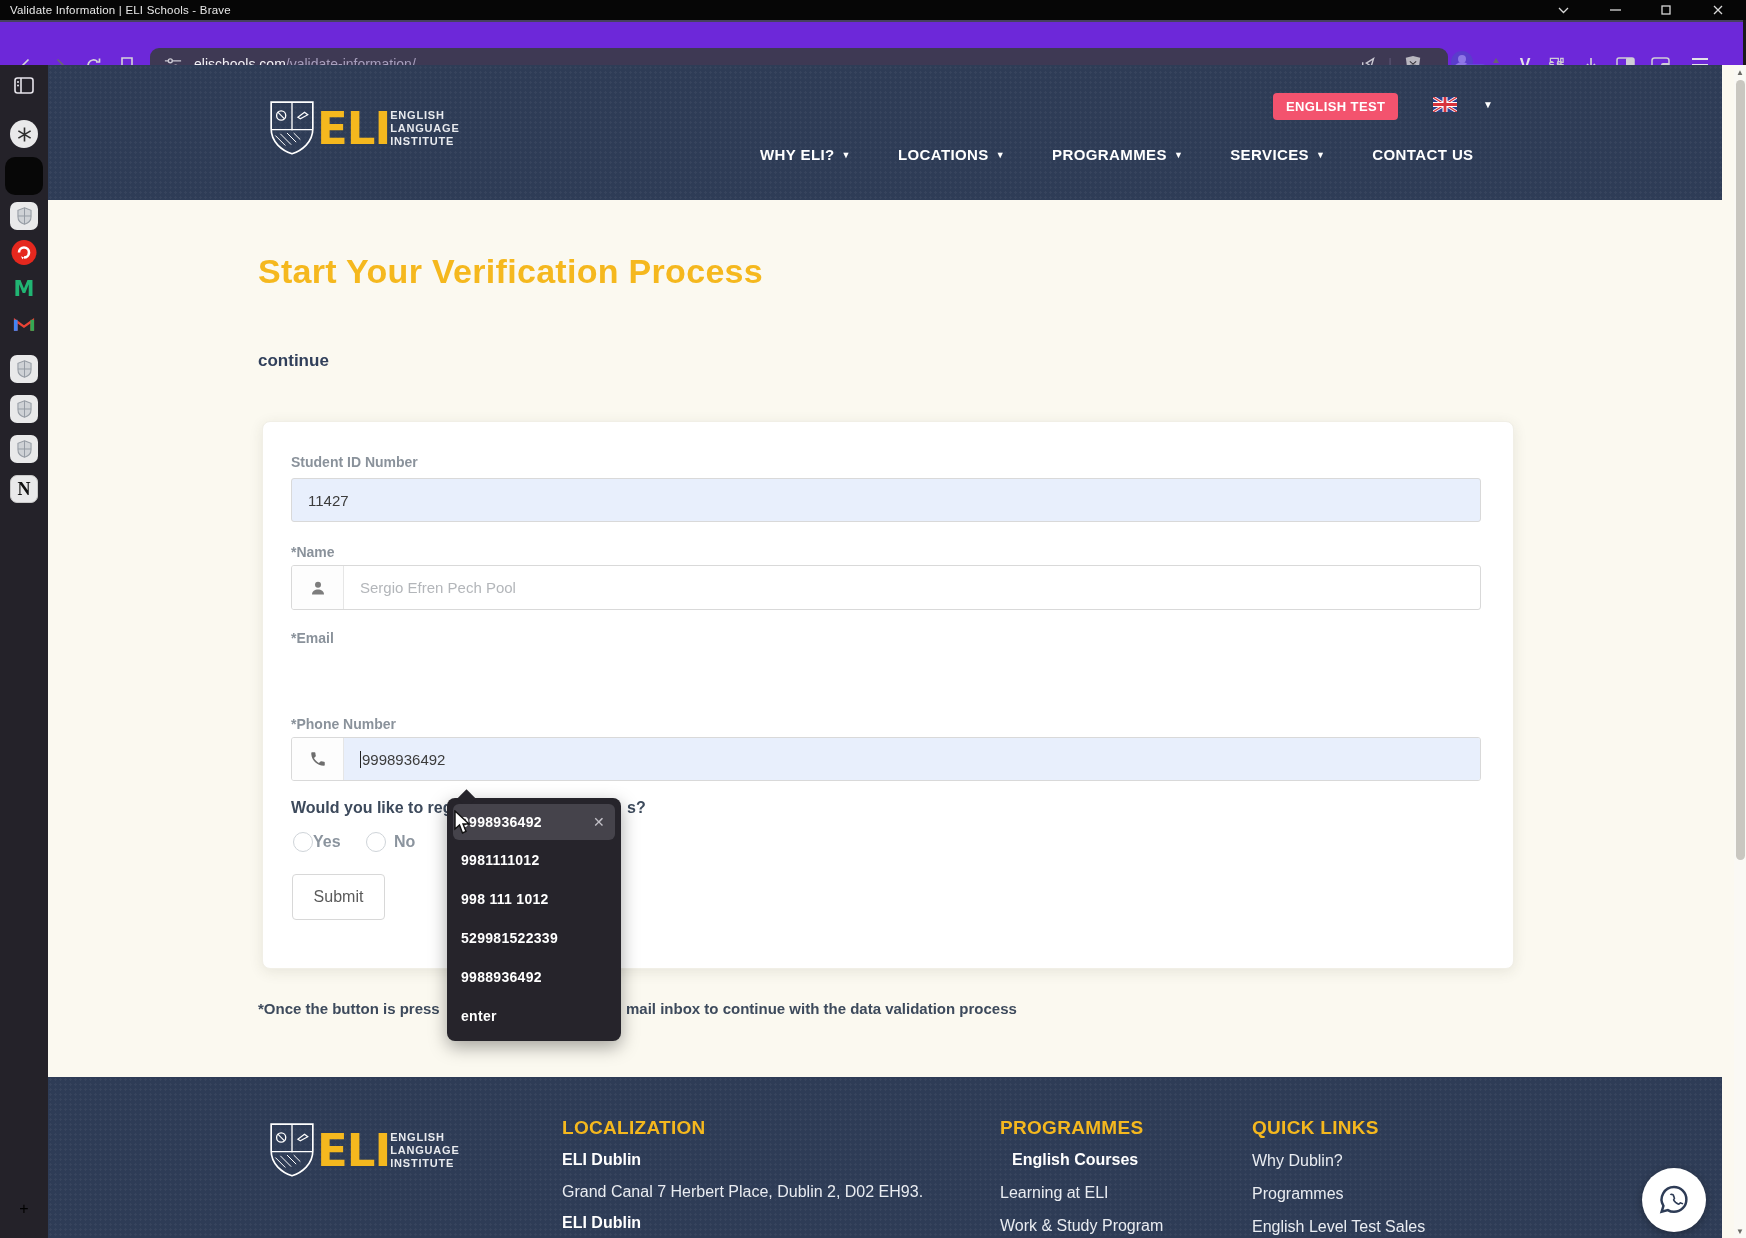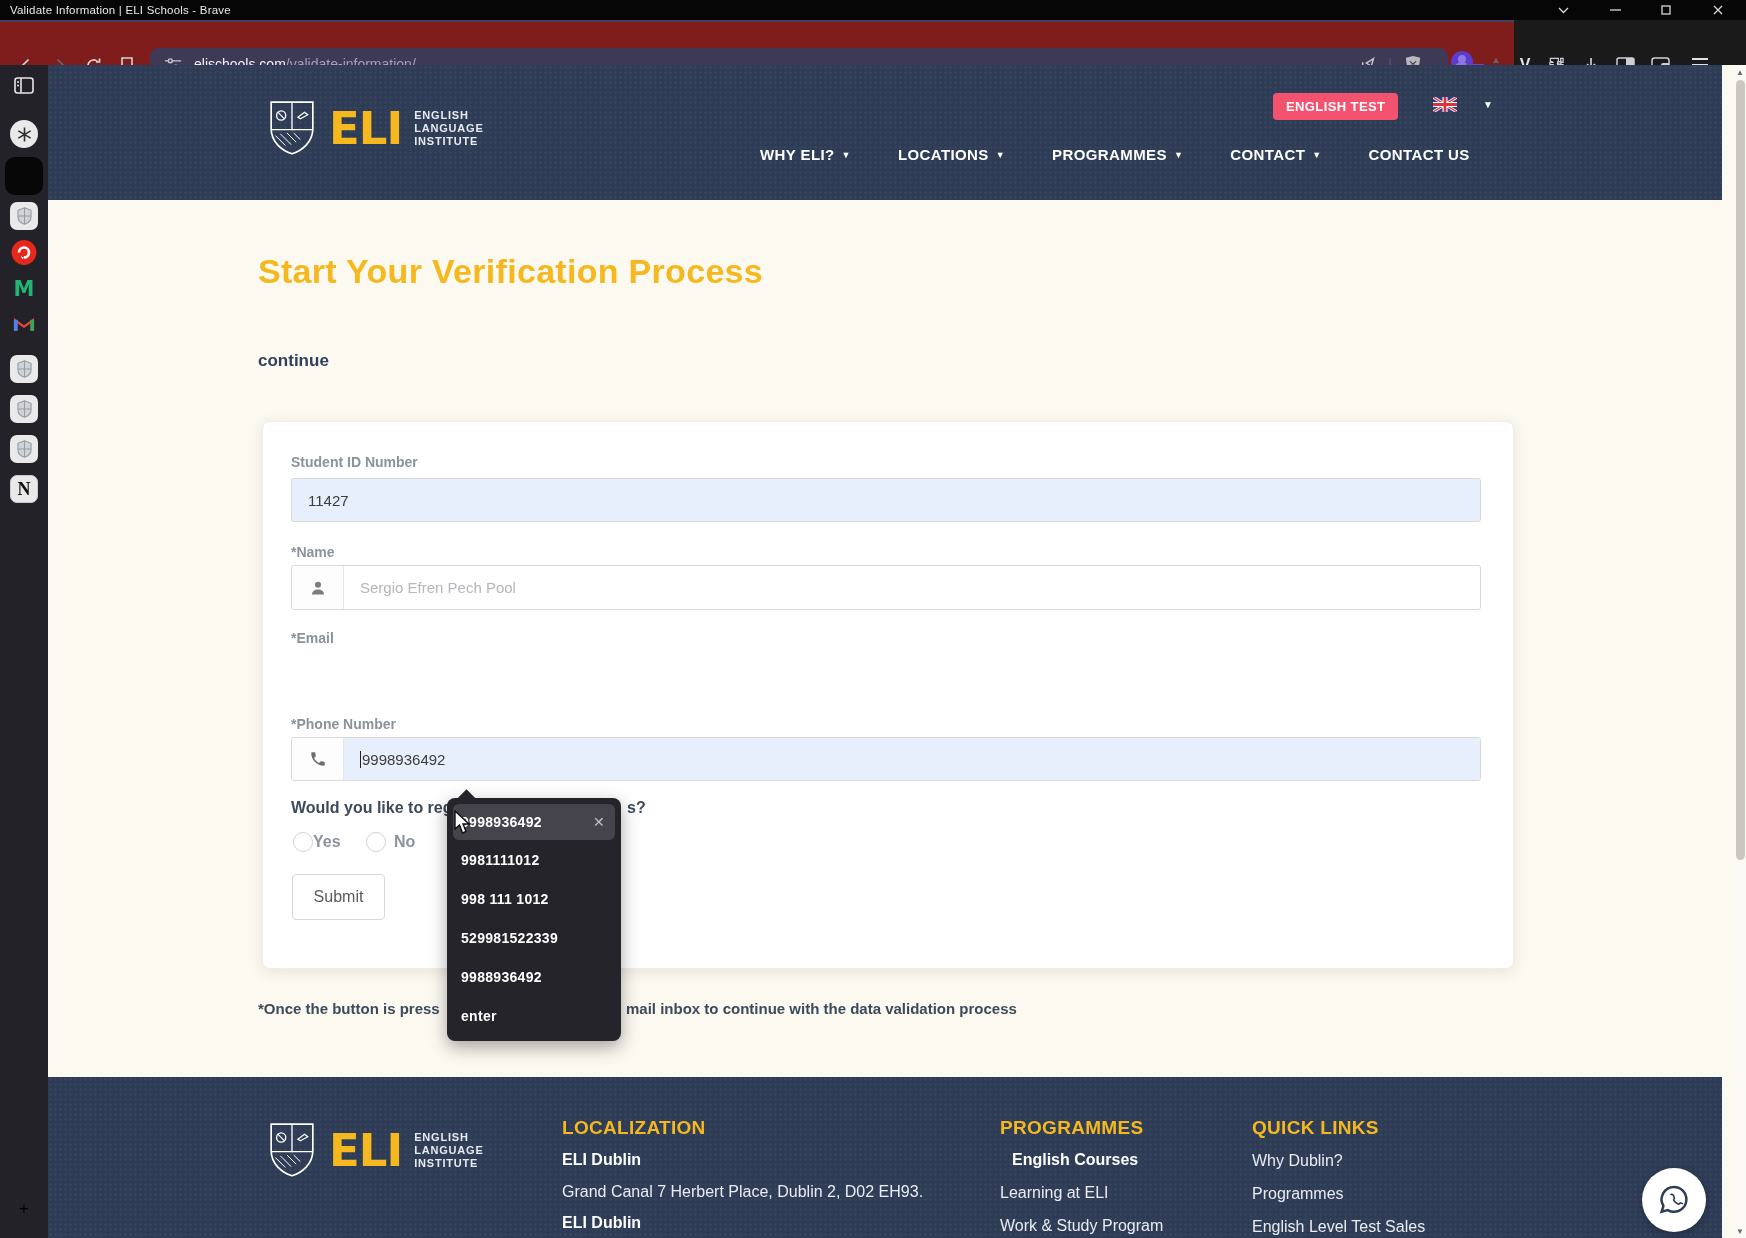--- a/index.html
+++ b/index.html
@@ -6,21 +6,21 @@
   html,body { width:1746px; height:1238px; overflow:hidden; background:#1a1a1a;
               font-family:"Liberation Sans", sans-serif; }
   .abs { position:absolute; }
   #stage { position:relative; width:1746px; height:1238px; }
 
   
   #titlebar { left:0; top:0; width:1746px; height:20px; background:#060606; color:#e8e8e8;
               font-size:11.5px; display:flex; align-items:center; }
   #titlebar .ttl { margin-left:10px; letter-spacing:.2px; }
   .wctl { position:absolute; top:0; height:20px; width:34px; display:flex; align-items:center; justify-content:center; }
-  #toolbar { left:0; top:20px; width:1514px; height:45px; background:#7f1d1d; border-top:2px solid #46405e; }
+  #toolbar { left:0; top:20px; width:1743px; height:45px; background:#6d28d9; border-top:2px solid #46405e; }
   .tbtn { position:absolute; top:31px; width:24px; height:24px; display:flex; align-items:center; justify-content:center; border-radius:4px; }
   #urlbar { position:absolute; left:150px; top:26px; width:1298px; height:32px; background:#3e3954;
             border-radius:9px; display:flex; align-items:center; color:#fff; font-size:14px; }
   #urlbar .domain { color:#f2f1f6; }
   #urlbar .path { color:#a79fbd; }
   .badge50 { position:absolute; left:1464px; top:42px; min-width:22px; height:14px; background:#6845d9; border:1.5px solid #fff0;
              border-radius:4px; color:#fff; font-size:9.5px; font-weight:bold; display:flex; align-items:center; justify-content:center; padding:0 3px; }
 
   
   #vtabs { left:0; top:65px; width:48px; height:1173px; background:#242229; }
@@ -34,21 +34,21 @@
   .navy { background-color:#2e3c56;
     background-image:radial-gradient(rgba(255,255,255,.045) 1px, transparent 1.2px); background-size:5px 5px; }
 
   #siteheader { left:0; top:0; width:1674px; height:135px; }
   .navitem { color:#fff; font-weight:bold; font-size:15px; letter-spacing:.4px; display:flex; align-items:center; gap:7px; }
   .navitem .chev { font-size:9px; color:#fff; }
   #englishtest { left:1225px; top:28px; height:27px; background:#f3536e; color:#fff; font-weight:bold;
                  font-size:13px; letter-spacing:.4px; border-radius:4px; display:flex; align-items:center; padding:0 13px; }
 
   
-  .elilogo { display:flex; align-items:center; gap:12px; }
+  .elilogo { display:flex; align-items:center; gap:0; }
   .elilogo .acr { color:#f5b81e; font-size:45px; font-weight:800; letter-spacing:-1px; line-height:1; font-family:"DejaVu Sans", sans-serif; }
   .elilogo .sub { color:#e8eaee; font-size:11px; font-weight:bold; letter-spacing:.8px; line-height:13px; }
 
   
   #pagetitle { left:210px; top:187px; color:#f5b81e; font-size:34px; font-weight:800; letter-spacing:.3px; }
   .desc { left:210px; color:#31405b; font-size:17px; font-weight:700; }
 
   #formcard { left:214px; top:356px; width:1252px; height:548px; background:#fff; border-radius:8px;
               box-shadow:0 3px 14px rgba(60,60,40,.10); border:1px solid #f1efe6; }
   .flabel { position:absolute; left:28px; color:#8a929b; font-size:14px; font-weight:bold; }
@@ -322,21 +322,21 @@
           </span>
         <span class="navitem">
             <span>LOCATIONS</span>
             <span class="chev">▼</span>
           </span>
         <span class="navitem">
             <span>PROGRAMMES</span>
             <span class="chev">▼</span>
           </span>
         <span class="navitem">
-            <span>CONTACT</span>
+            <span>SERVICES</span>
             <span class="chev">▼</span>
           </span>
         <span class="navitem">
             <span>CONTACT US</span>
           </span>
       </div>
 
       <div id="englishtest" class="abs">ENGLISH TEST</div>
 
       <div class="abs" style="left:1385px; top:32px; display:flex; align-items:center; gap:26px;">

